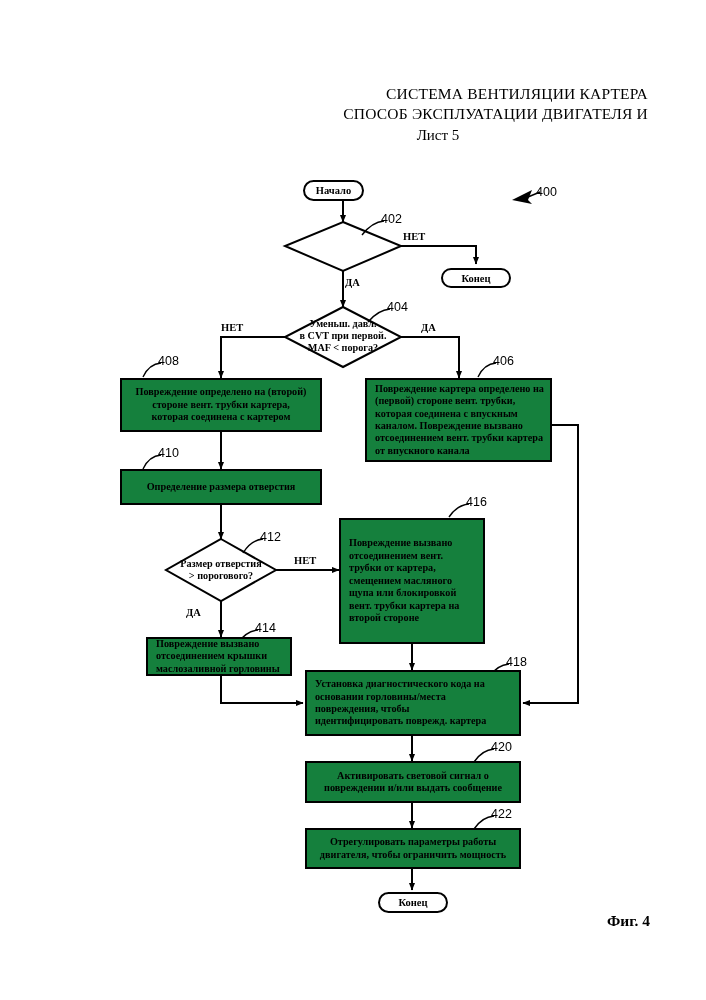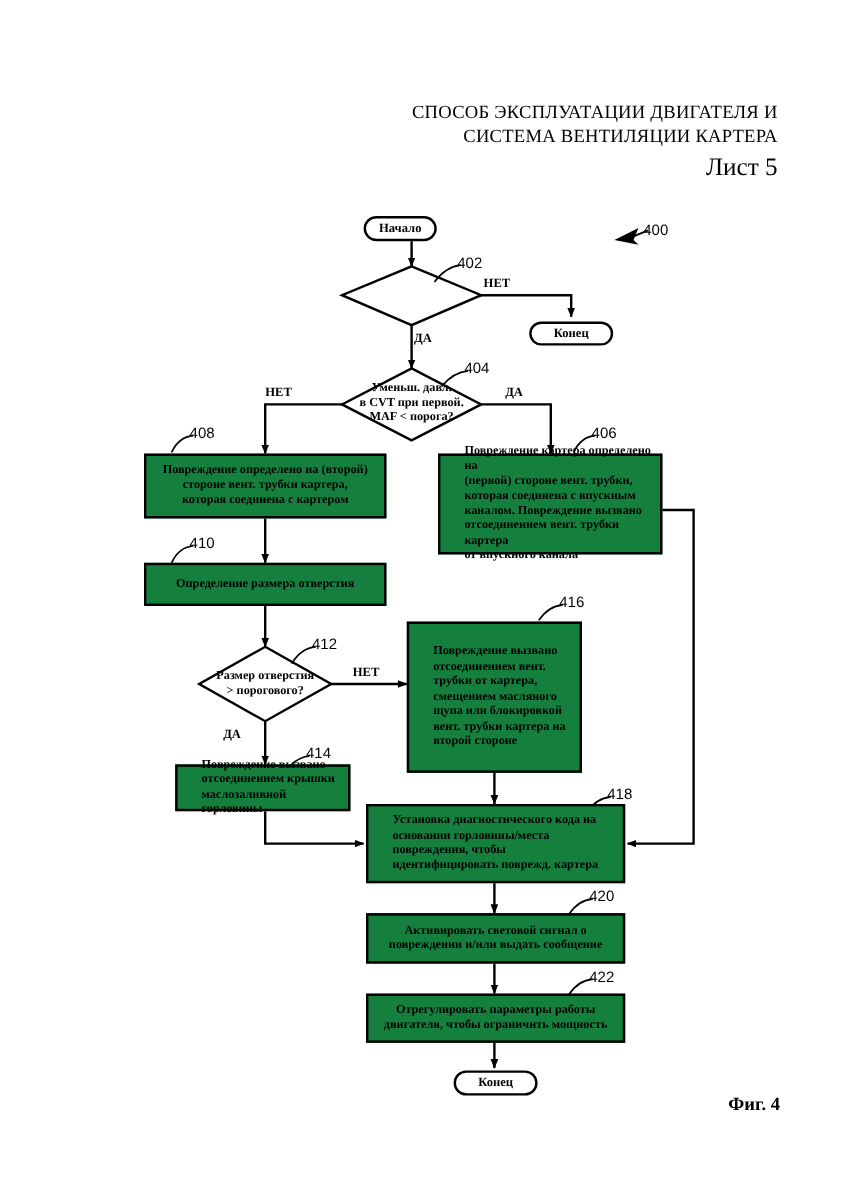--- a/index.html
+++ b/index.html
@@ -31,22 +31,23 @@
     width: 420px;
     text-align: right;
     line-height: 1.28;
   }
   .doc-header .title-line {
     font-size: 15.5px;
     letter-spacing: 0.2px;
     white-space: nowrap;
   }
   .doc-header .sheet-line {
-    font-size: 21px;
+    font-size: 15px;
     margin-top: 2px;
+    text-align: center;
   }
 
   .fig-label {
     position: absolute;
     right: 56px;
     top: 912px;
     font-size: 15.5px;
     font-weight: bold;
     font-family: "Liberation Serif", "DejaVu Serif", serif;
   }
@@ -84,21 +85,21 @@
     box-sizing: border-box;
     display: flex;
     align-items: center;
     font-size: 10.2px;
     font-weight: bold;
     line-height: 1.22;
     font-family: "Liberation Serif", "DejaVu Serif", serif;
   }
   .proc .txt { width: 100%; padding: 0 6px; }
   .proc.center .txt { text-align: center; }
-  .proc.left   .txt { text-align: left; padding-left: 20px; }
+  .proc.left   .txt { text-align: left; padding-left: 8px; }
 
   
   .dec-label {
     position: absolute;
     text-align: center;
     font-size: 10.2px;
     font-weight: bold;
     line-height: 1.2;
     font-family: "Liberation Serif", "DejaVu Serif", serif;
     pointer-events: none;
@@ -118,22 +119,22 @@
     font-family: "Liberation Sans", "DejaVu Sans", sans-serif;
     white-space: nowrap;
   }
 </style>
 </head>
 <body>
 
 <div id="page">
 
   <div class="doc-header">
+    <div class="title-line">СИСТЕМА ВЕНТИЛЯЦИИ КАРТЕРА</div>
     <div class="title-line">СПОСОБ ЭКСПЛУАТАЦИИ ДВИГАТЕЛЯ И</div>
-    <div class="title-line">СИСТЕМА ВЕНТИЛЯЦИИ КАРТЕРА</div>
     <div class="sheet-line">Лист 5</div>
   </div>
 
   <svg id="wires" viewBox="0 0 706 1000" width="706" height="1000">
     <defs>
       <marker id="arw" markerWidth="9" markerHeight="9" refX="7.4" refY="3.2" orient="auto" markerUnits="userSpaceOnUse">
         <path d="M0,0 L8,3.2 L0,6.4 z" fill="#000"></path>
       </marker>
     </defs>
     <g stroke="#000" stroke-width="2" fill="none">

